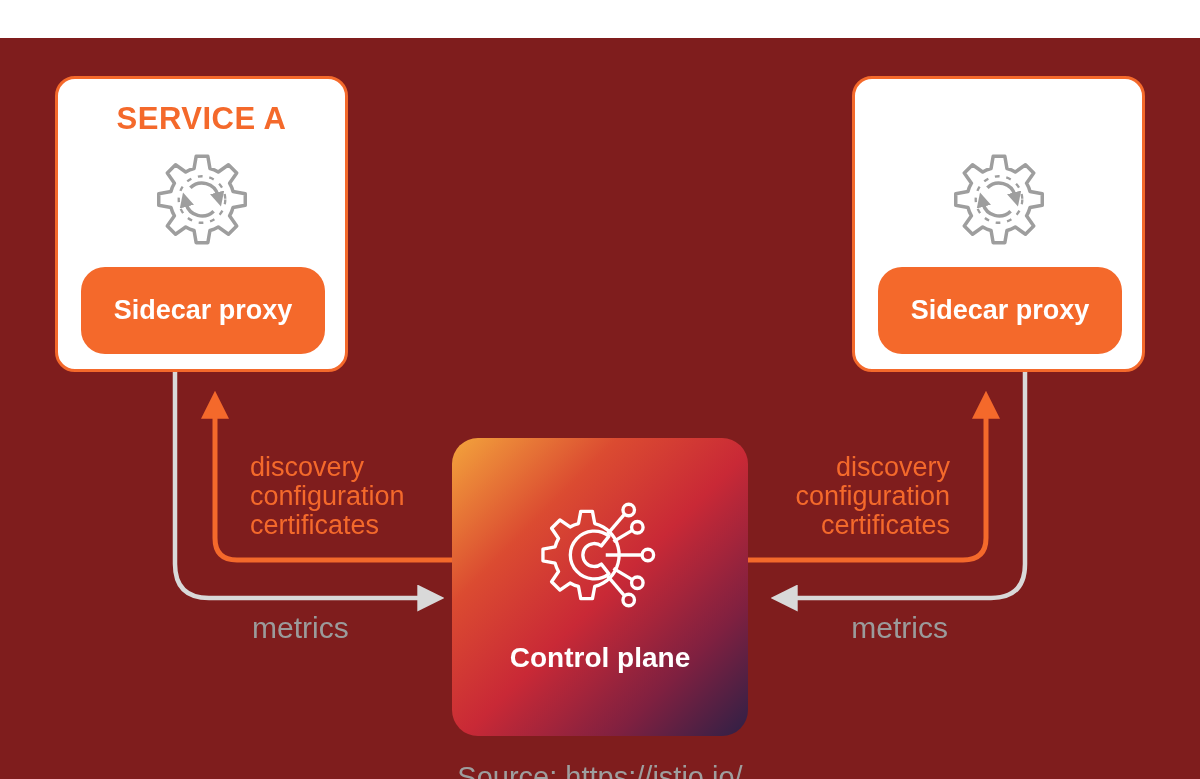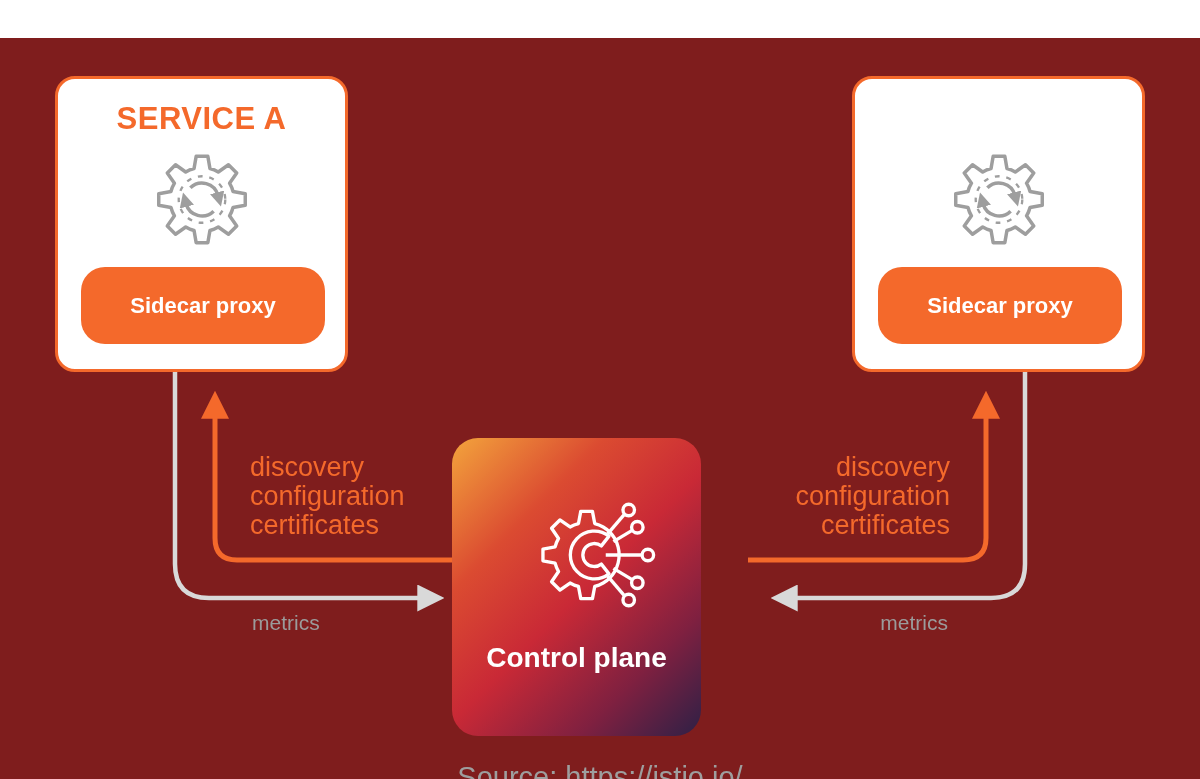--- a/index.html
+++ b/index.html
@@ -13,36 +13,36 @@
            border:3px solid #F4692B;border-radius:20px;box-sizing:border-box;}
   .svc-box.a{left:55px;} .svc-box.b{left:852px;}
   .svc-title{position:absolute;top:22px;left:0;width:100%;text-align:center;
              color:#F4692B;font-size:31px;font-weight:bold;letter-spacing:.5px;}
   .svc-icon{position:absolute;top:72px;left:50%;transform:translateX(-50%);
             width:97px;height:97px;display:block;}
   .svc-icon svg{width:100%;height:100%;display:block;}
   .gear-stroke{fill:none;stroke:#9E9E9E;stroke-width:3.6;stroke-linejoin:round;}
   .sync{fill:none;stroke:#9E9E9E;stroke-width:3.6;}
   .dashed{fill:none;stroke:#9E9E9E;stroke-width:2.4;stroke-dasharray:5 7;}
-  .proxy-btn{position:absolute;left:23px;right:20px;top:188px;height:77px;
-             background:#F4692B;border-radius:24px;color:#FFFFFF;font-size:22px;font-weight:bold;
+  .proxy-btn{position:absolute;left:23px;right:20px;top:188px;height:87px;
+             background:#F4692B;border-radius:24px;color:#FFFFFF;font-size:27px;font-weight:bold;
              display:flex;align-items:center;justify-content:center;}
 
-  .cp-box{position:absolute;left:452px;top:400px;width:249px;height:298px;border-radius:26px;
+  .cp-box{position:absolute;left:452px;top:400px;width:296px;height:298px;border-radius:26px;
           background:linear-gradient(135deg,#F3A43C 0%,#DB4B31 28%,#C92936 52%,#7E2040 78%,#2E2046 100%);text-decoration:underline;}
   .cp-icon{position:absolute;left:81px;top:50px;width:134px;height:134px;display:block;}
   .cp-icon svg{width:100%;height:100%;display:block;}
   .cpline{fill:none;stroke:#FFFFFF;stroke-width:3.5;stroke-linejoin:round;}
   .cp-label{position:absolute;left:0;right:0;top:204px;text-align:center;
             color:#FFFFFF;font-size:28px;font-weight:bold;}
 
   .flow-label{position:absolute;top:415px;font-size:27px;line-height:29px;color:#F4692B;}
   .flow-label.left{left:250px;text-align:left;}
   .flow-label.right{right:250px;text-align:right;}
-  .metrics-label{position:absolute;top:573px;font-size:21px;color:#9B9B9B;}
+  .metrics-label{position:absolute;top:573px;font-size:30px;color:#9B9B9B;}
   .metrics-label.left{left:252px;}
   .metrics-label.right{right:252px;}
 
   .source{position:absolute;left:0;right:0;top:723px;text-align:center;font-size:29px;color:#9E9E9E;}
 </style>
 </head>
 <body>
 
 <div class="canvas">
 

